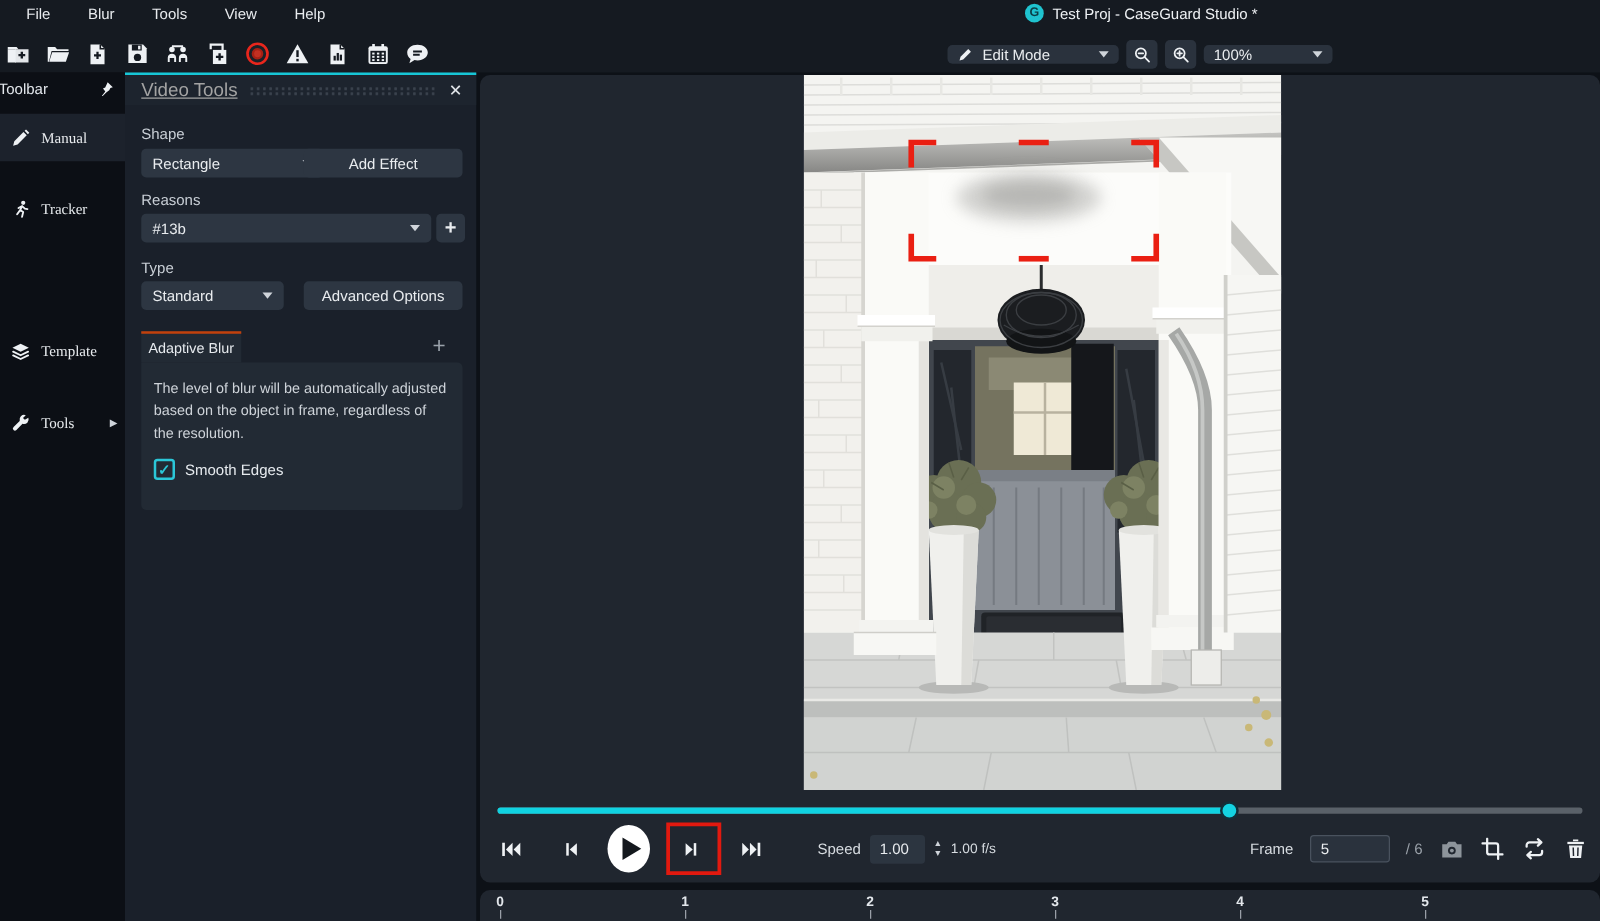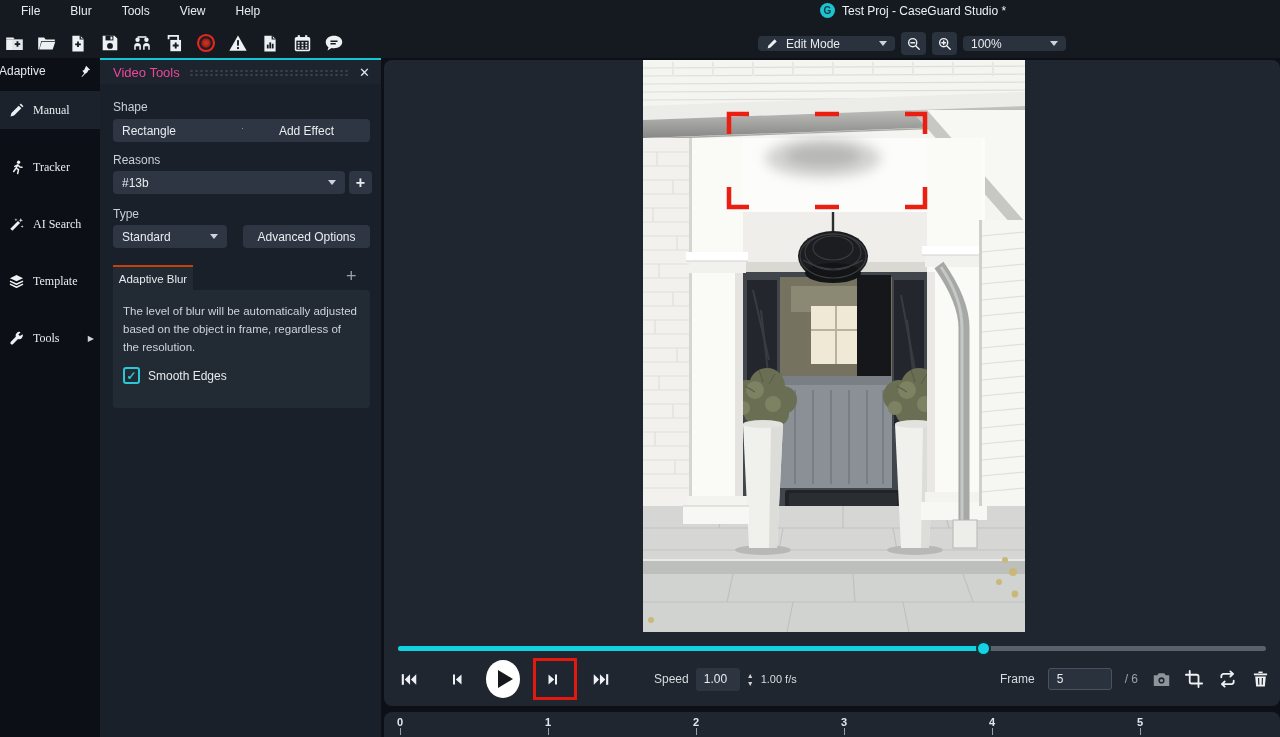--- a/index.html
+++ b/index.html
@@ -26,21 +26,21 @@
   .sb-header { height:26px; display:flex; align-items:center; justify-content:space-between; padding:0 9px 0 1px; }
   .sb-header .hdr-label { font-size:12px; color:#e3e7ec; margin-left:-2px; }
   .sb-item { position:absolute; left:0; width:100px; height:38px; display:flex; align-items:center; gap:9px; padding-left:9px;font-family:Liberation Serif, serif; }
   .sb-item.active { background:#1c222c; }
   .sb-item .lbl { font-size:12px; color:#e8ebee; }
   .sb-arrow { position:absolute; right:6px; font-size:8px; color:#cfd4da; }
 
   
   .vt-panel { position:absolute; left:100px; top:58px; width:281px; height:679px; background:#1a202a; }
   .vt-header { height:26px; border-top:2px solid #17c6d6; background:#1d242e; display:flex; align-items:center; padding:0 11px 0 13px; }
-  .vt-header .ttl { font-size:13px; color:#ec4899; white-space:nowrap; }
+  .vt-header .ttl { font-size:15px; color:#a3a3a3; white-space:nowrap;text-decoration:underline; }
   .vt-grip { flex:1; height:8px; margin:2px 9px 0 9px; background-image:radial-gradient(circle, #3a424d 1px, transparent 1.3px); background-size:5px 4px; }
   .vt-close { font-size:13px; color:#dfe3e8; line-height:1; }
   .vt-label { position:absolute; left:13px; font-size:12px; color:#c9cfd6; }
   .vt-select { position:absolute; background:#2d3642; border-radius:4px; height:23px; display:flex; align-items:center; padding:0 9px; font-size:12px; color:#e9ecef; }
   .vt-btn { position:absolute; background:#2d3642; border-radius:4px; height:23px; display:flex; align-items:center; justify-content:center; font-size:12px; color:#e9ecef; }
   .plus-btn { position:absolute; width:23px; height:23px; background:#2d3642; border-radius:4px; display:flex; align-items:center; justify-content:center; font-size:16px; color:#e9ecef; font-weight:bold; }
   .vt-tab { position:absolute; left:13px; top:207px; width:80px; height:25px; background:#222a34; border-top:2px solid #c2410c; display:flex; align-items:center; justify-content:center; font-size:11.5px; color:#e6eaee; }
   .tab-plus { position:absolute; left:246px; top:208px; font-size:18px; color:#9aa1aa; font-weight:normal; }
   .vt-card { position:absolute; left:13px; top:232px; width:257px; height:118px; background:#222a34; border-radius:0 4px 4px 4px; padding:13px 12px 0 10px; }
   .vt-desc { font-size:11.5px; line-height:1.55; color:#ced3d9; }
@@ -215,45 +215,38 @@
       </div>
       <div class="select" style="width:103px;">
         <span>100%</span>
         <span class="caret"></span>
       </div>
     </div>
   </div>
 
   <div class="sidebar">
     <div class="sb-header">
-      <span class="hdr-label">Adaptive</span>
+      <span class="hdr-label">Toolbar</span>
       <svg width="12" height="12" viewBox="0 0 16 16">
           <path class="fw" d="M9.5 1l5.5 5.5-2.6.6-1.2 2.4L8 12 4 16l-.6-.6L7 11 4.5 7.8l2.4-1.2z"></path>
         </svg>
     </div>
 
     <div class="sb-item active" style="top:33px;">
       <svg width="15" height="15" viewBox="0 0 16 16">
           <path class="fw" d="M1.6 14.4l1-3.8L10.4 2.8l2.8 2.8-7.8 7.8zM11.4 1.8l1.2-1.2 2.8 2.8-1.2 1.2z"></path>
         </svg>
       <span class="lbl">Manual</span>
     </div>
     <div class="sb-item" style="top:90px;">
       <svg width="15" height="15" viewBox="0 0 16 16">
           <circle cx="10.2" cy="2.4" r="1.8" class="fw"></circle>
           <path class="st" d="M9.3 5.2L7.6 8.6l2.6 1.6-1 4.2M7.6 8.6L5 12.2M6.2 6.8l3.1-1.6 2.3 2.2 2.2.4"></path>
         </svg>
       <span class="lbl">Tracker</span>
-    </div>
-    <div class="sb-item" style="top:147px;">
-      <svg width="15" height="15" viewBox="0 0 16 16">
-          <path class="fw" d="M1.4 12.4L9.6 4.2l2.2 2.2-8.2 8.2z"></path>
-          <path class="fw" d="M12.6 1l.6 1.8 1.8.6-1.8.6-.6 1.8-.6-1.8L10.2 3.4l1.8-.6zM14 8.6l.4 1.2 1.2.4-1.2.4-.4 1.2-.4-1.2-1.2-.4 1.2-.4zM7.4 1.4l.4 1.2 1.2.4-1.2.4-.4 1.2L7 3.4 5.8 3l1.2-.4z"></path>
-        </svg>
-      <span class="lbl">AI Search</span>
     </div>
     <div class="sb-item" style="top:204px;">
       <svg width="15" height="15" viewBox="0 0 16 16">
           <path class="fw" d="M8 1l7 3.4L8 7.8 1 4.4z"></path>
           <path class="st" d="M1.6 7.8L8 10.9l6.4-3.1M1.6 11L8 14.1 14.4 11"></path>
         </svg>
       <span class="lbl">Template</span>
     </div>
     <div class="sb-item" style="top:261px;">
       <svg width="15" height="15" viewBox="0 0 16 16">

